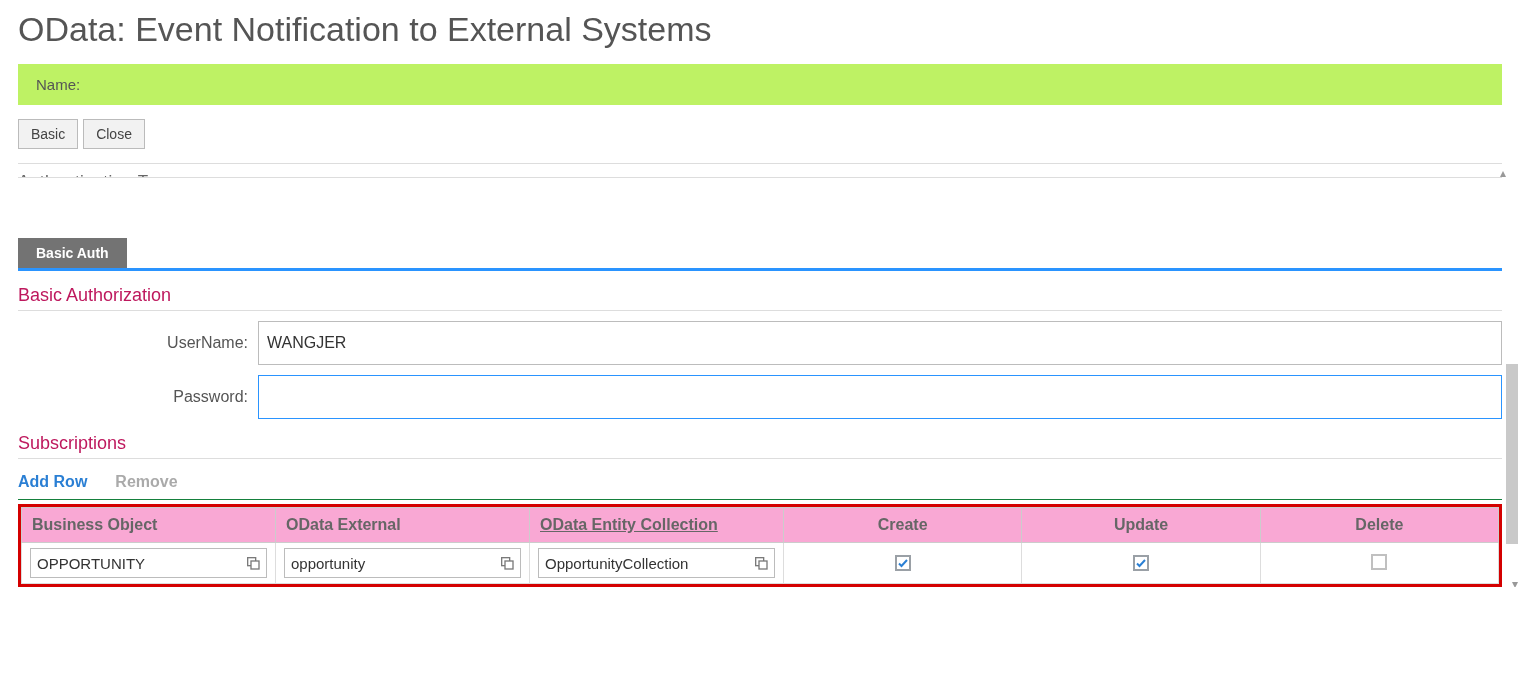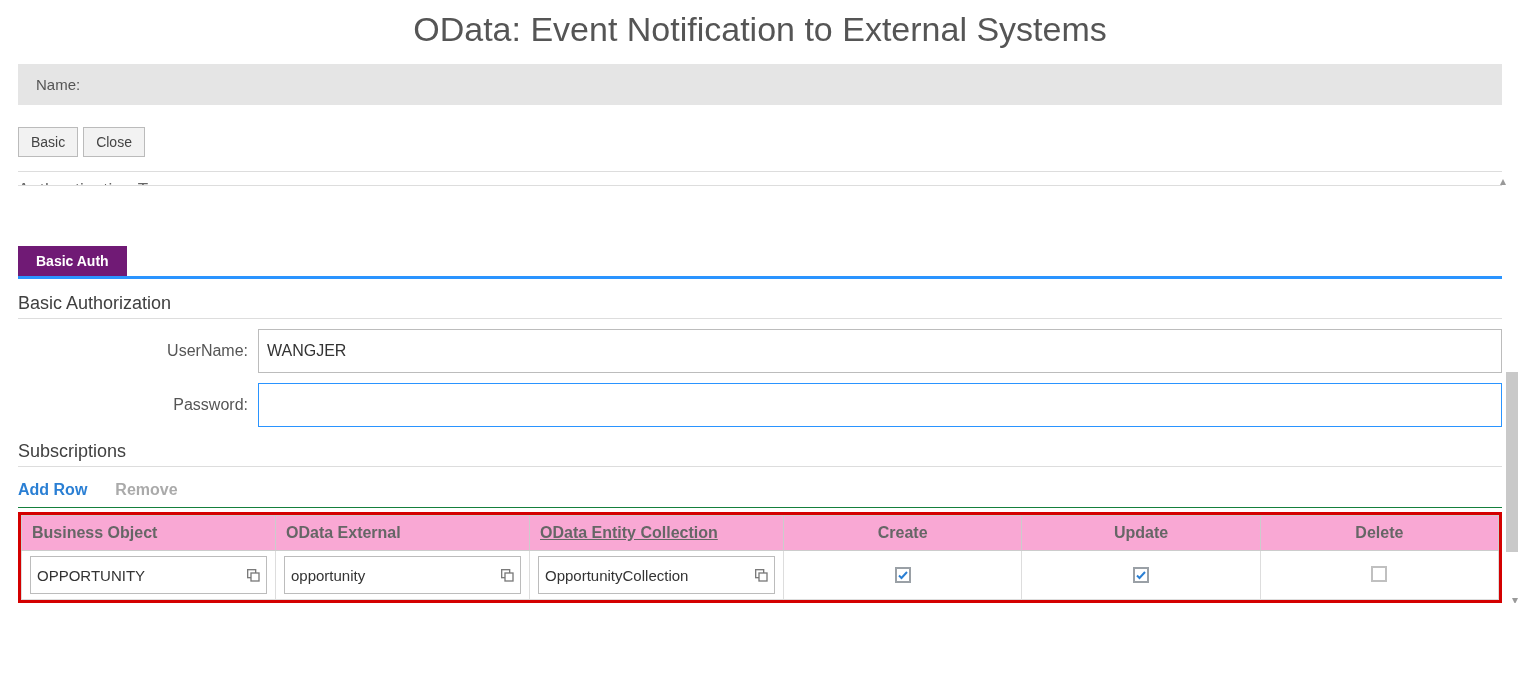--- a/index.html
+++ b/index.html
@@ -9,28 +9,27 @@
       color: #333;
       font-size: 14px;
       width: 1520px;
     }
     .page { padding: 0 18px 0 18px; }
     .page-title {
       font-size: 34px;
       color: #555;
       font-weight: 400;
       margin: 10px 0 15px 0;
-      text-align: center;
     }
     .name-bar {
-      background: #e5e5e5;
+      background: #bef264;
       padding: 12px 18px;
       color: #555;
       font-size: 15px;
-      margin-bottom: 18px;
+      margin-bottom: 10px;
     }
     .toolbar {
       padding: 4px 0 14px 0;
       border-bottom: 1px solid #ddd;
     }
     .btn {
       background: #f2f2f2;
       border: 1px solid #bbb;
       color: #444;
       font-size: 14px;
@@ -75,31 +74,31 @@
       cursor: pointer;
     }
 
     .spacer { height: 60px; }
 
     .tab-strip {
       display: flex;
       border-bottom: 3px solid #2a94ff;
     }
     .tab {
-      background: #701a75;
+      background: #737373;
       color: #fff;
       padding: 7px 18px;
       font-weight: bold;
       font-size: 14px;
       cursor: pointer;
     }
 
     .section-heading {
       font-size: 18px;
-      color: #404040;
+      color: #be185d;
       font-weight: 400;
       margin: 14px 0 4px 0;
       border-bottom: 1px solid #ddd;
       padding-bottom: 4px;
     }
 
     .form-row {
       display: flex;
       align-items: center;
       margin: 10px 0;
@@ -159,21 +158,21 @@
     .table td {
       border: 1px solid #ddd;
       padding: 5px 8px;
       vertical-align: middle;
     }
 
     .value-help {
       display: flex;
       align-items: center;
       border: 1px solid #bcbcbc;
-      height: 38px;
+      height: 30px;
       background: #fff;
     }
     .value-help input {
       border: none;
       outline: none;
       padding: 4px 6px;
       font-size: 15px;
       color: #333;
       flex: 1;
       min-width: 0;

